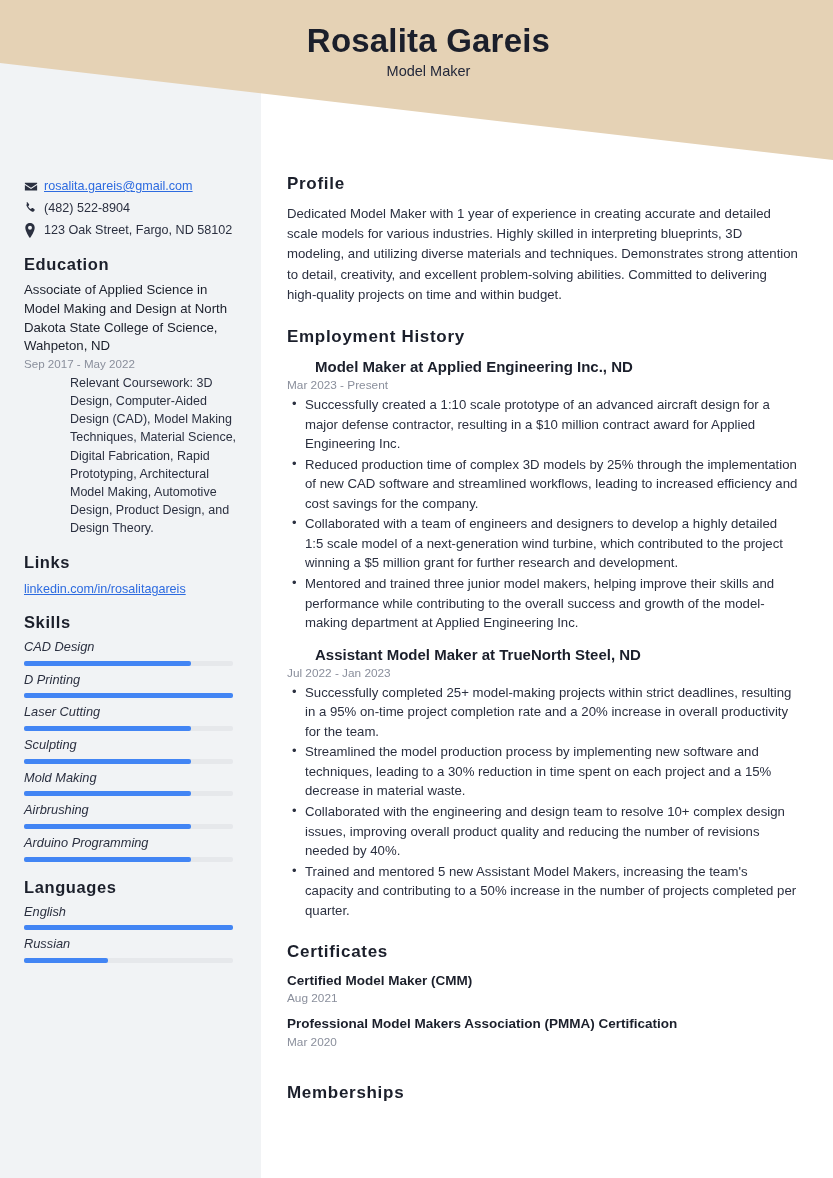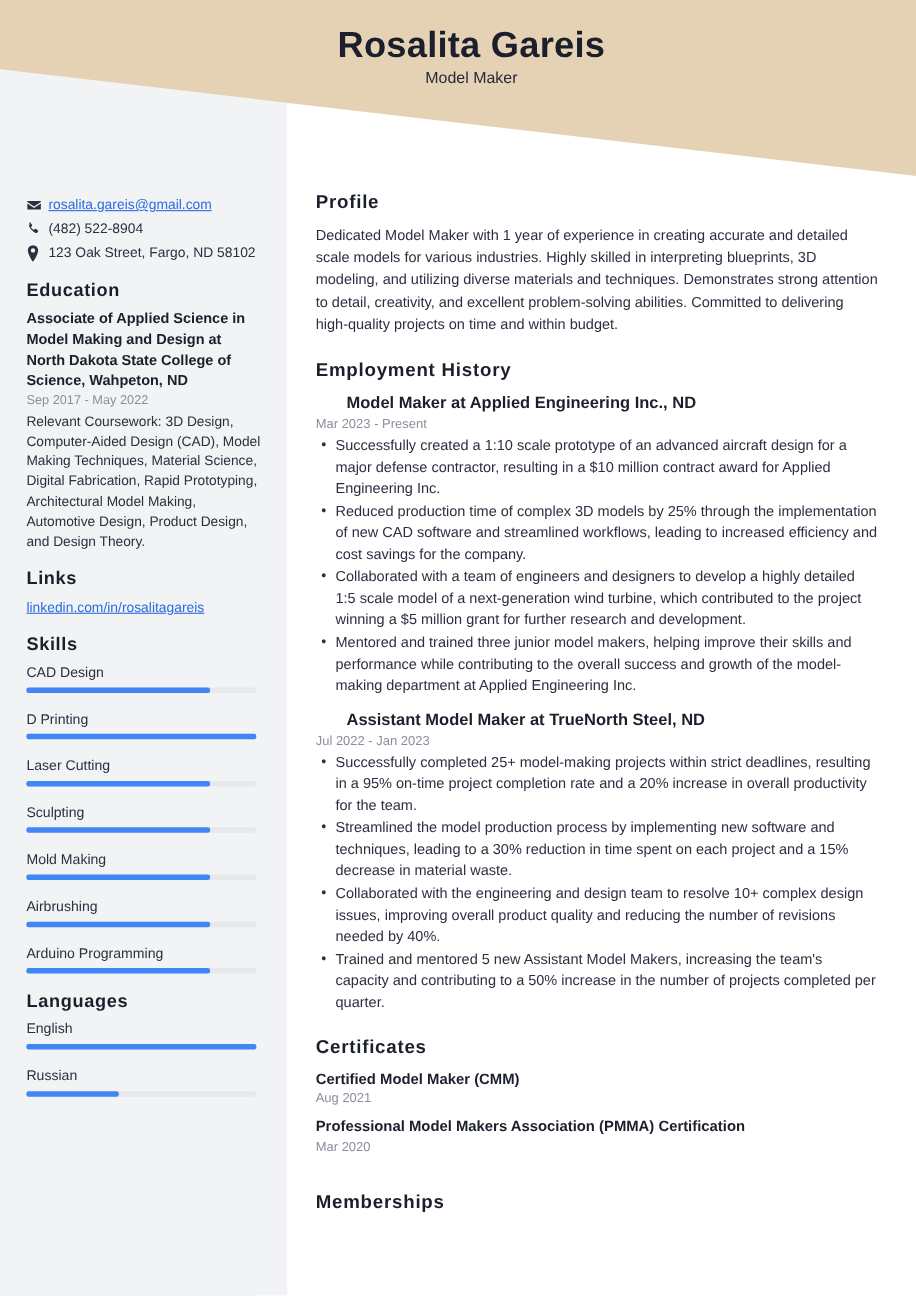--- a/index.html
+++ b/index.html
@@ -108,40 +108,41 @@
     font-size: 16.5px;
     font-weight: bold;
     color: #1b1f2b;
     letter-spacing: 0.6px;
     margin-top: 16px;
     margin-bottom: 7px;
   }
 
   .edu-degree {
     font-size: 13.2px;
-    font-weight: bold;
+    font-weight: normal;
     color: #1b1f2b;
     line-height: 1.42;
   }
 
   .edu-date {
     font-size: 11.6px;
     color: #8a8f9c;
     margin-top: 1px;
     margin-bottom: 4px;
   }
 
   .edu-desc {
     font-size: 12.5px;
     color: #2b3040;
     line-height: 1.45;
+    margin-left: 46px;
   }
 
   
-  .bar-item { margin-bottom: 16px; }
+  .bar-item { margin-bottom: 6px; font-style: italic; }
 
   .bar-label {
     font-size: 12.8px;
     color: #2b3040;
     margin-bottom: 5px;
     line-height: 1.3;
   }
 
   .bar-track {
     position: relative;

